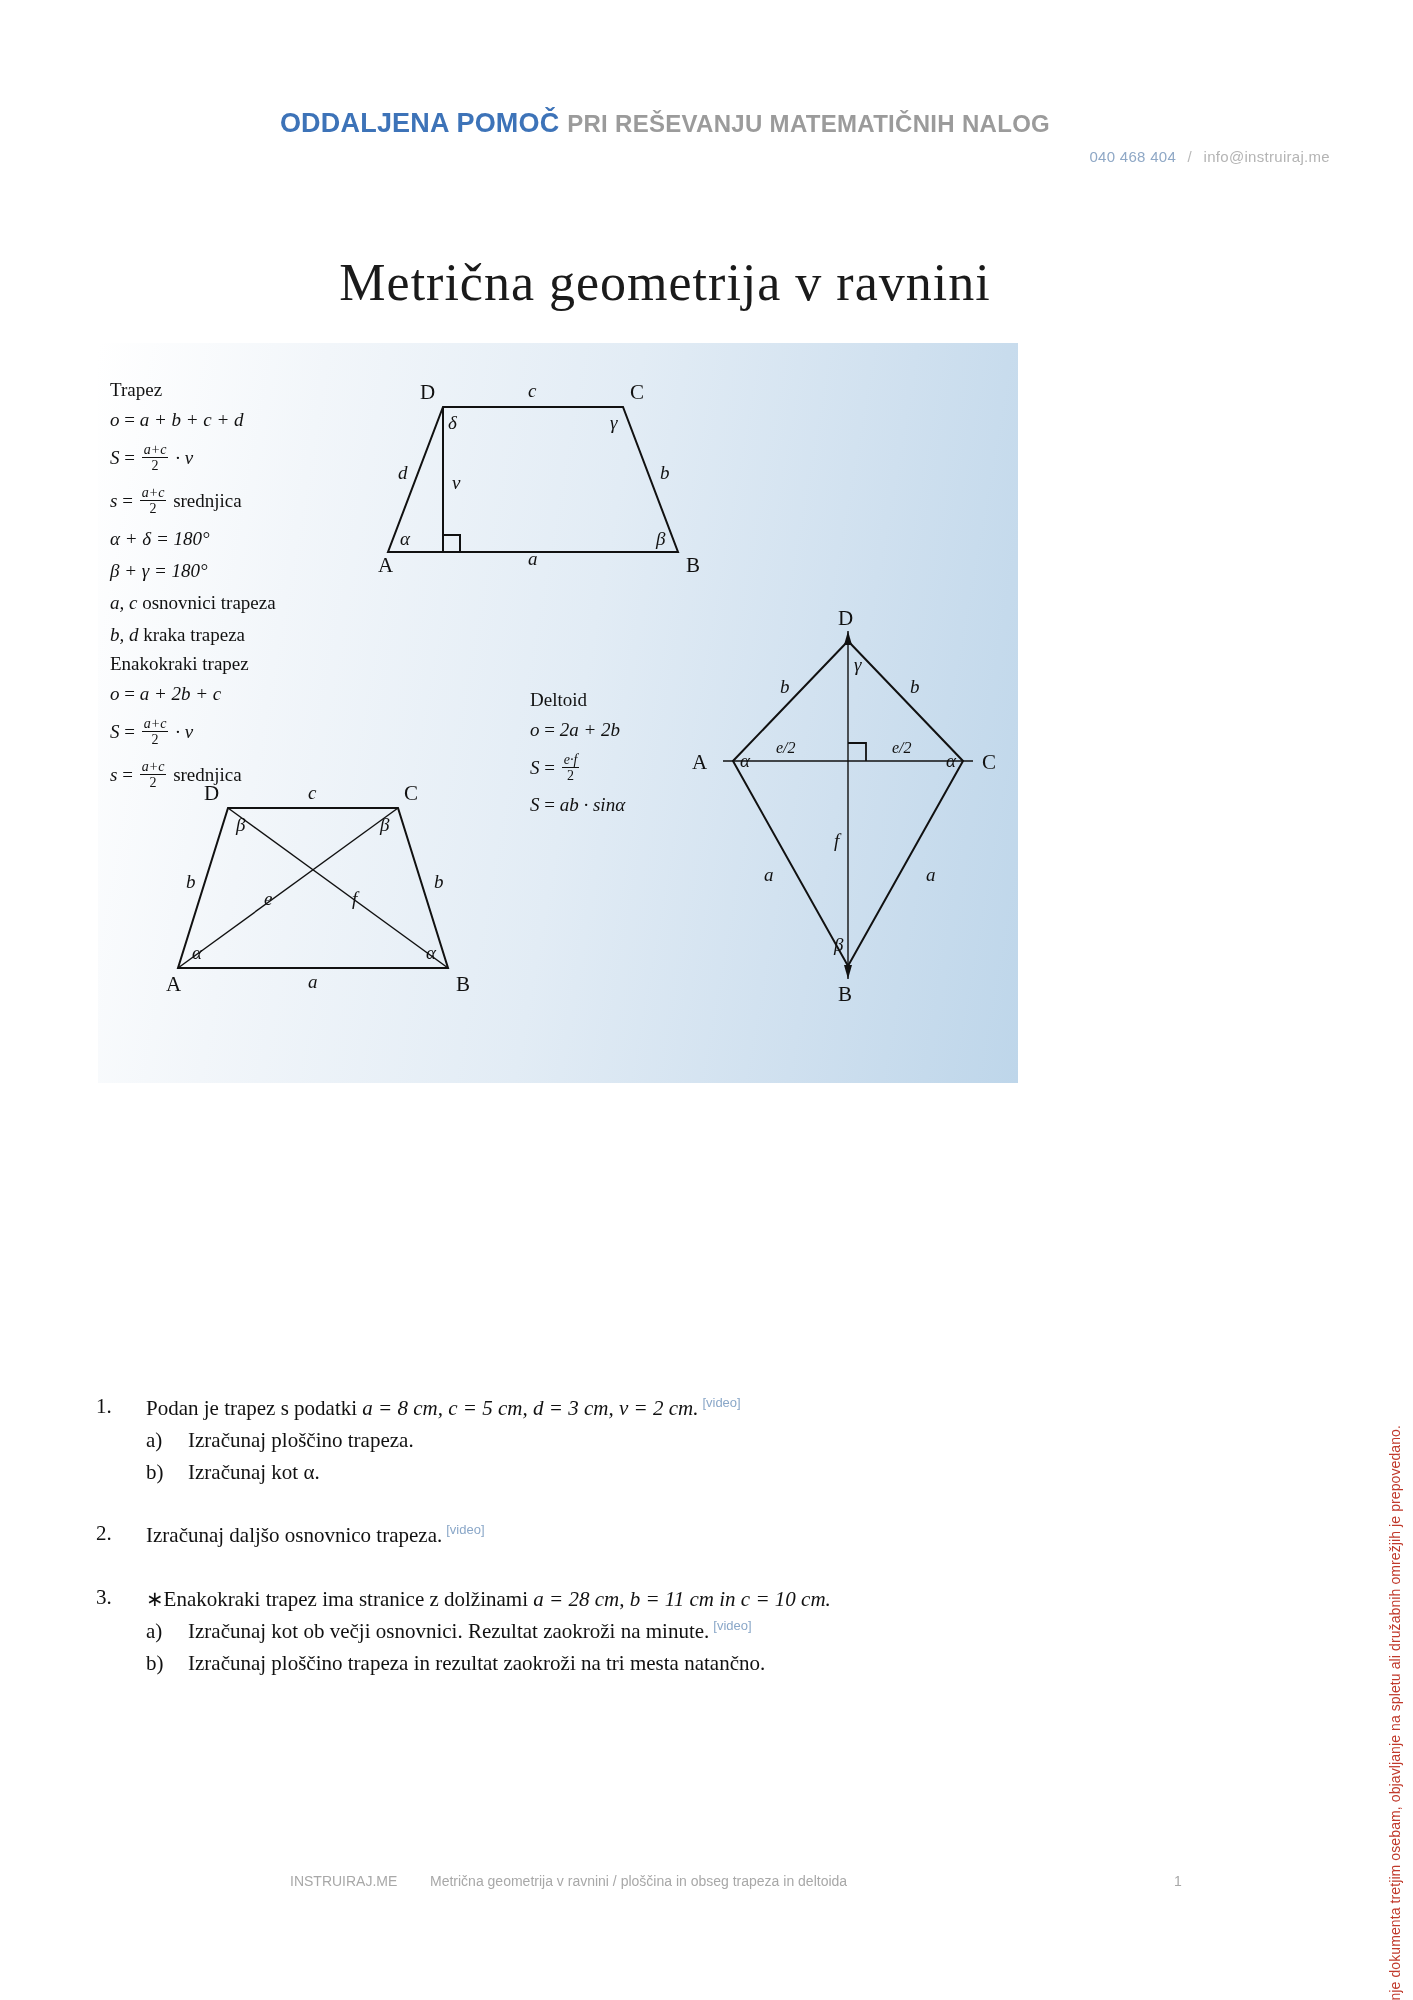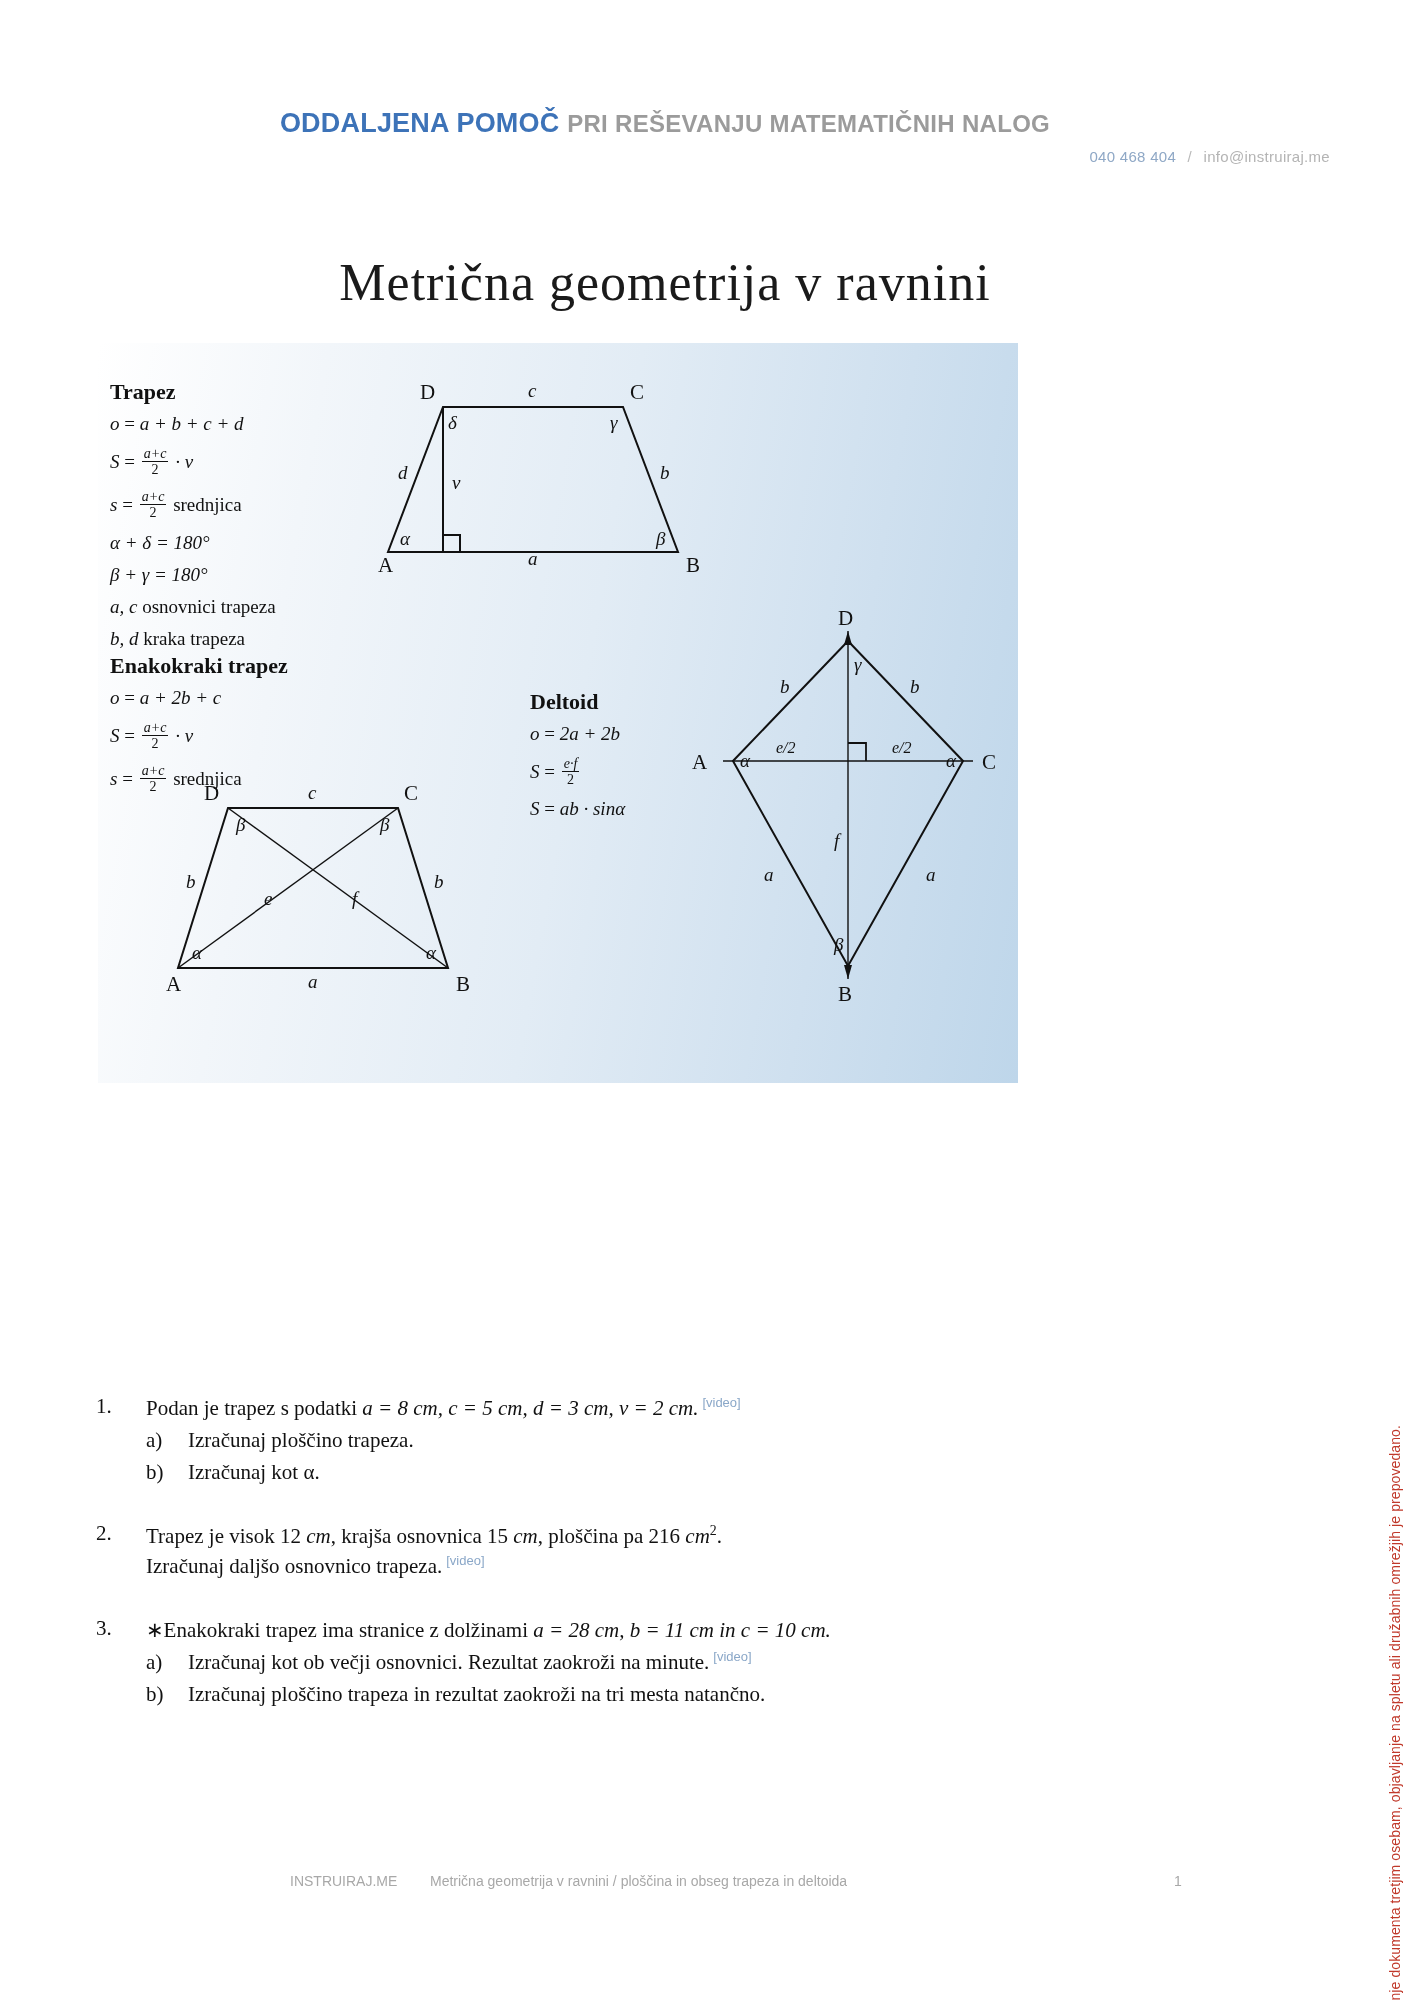--- a/index.html
+++ b/index.html
@@ -16,21 +16,21 @@
   .contact .sep{color:#b9b9b9;margin:0 7px;}
   .contact .mail{color:#b4b4b4;}
   
   .doc-title{position:absolute;top:253px;left:0;width:1330px;text-align:center;font-size:52px;letter-spacing:1px;color:#1a1a1a;}
   .doc-sub{position:absolute;top:340px;left:0;width:1330px;text-align:center;font-size:27px;color:#1a1a1a;}
   
   .panel{position:absolute;left:98px;top:343px;width:920px;height:740px;
     background:linear-gradient(100deg,#ffffff 0%,#f2f6fa 22%,#e2ecf5 52%,#cfe0ef 78%,#bed6ea 100%);}
   .panel-inner{position:absolute;inset:0;}
   .blk{position:absolute;}
-  .h-sec{font-weight:bold;font-size:22px;color:#111;margin-bottom:9px;}
+  .h-sec{font-weight:normal;font-size:19px;color:#111;margin-bottom:9px;}
   .f-row{font-size:19px;color:#111;line-height:1.0;margin-bottom:13px;white-space:nowrap;}
   i.v{font-style:italic;}
   .frac{display:inline-block;vertical-align:-0.42em;text-align:center;font-size:0.74em;line-height:1.04;margin:0 2px;}
   .frac .num{display:block;border-bottom:1px solid #111;padding:0 2px;}
   .frac .den{display:block;padding:0 2px;}
   .txt{font-style:normal;text-align:center;}
   svg{display:block;overflow:visible;}
   .lab{font-family:"Liberation Serif", serif;font-style:italic;font-size:19px;fill:#111;}
   .labu{font-family:"Liberation Serif", serif;font-style:normal;font-size:21px;fill:#111;}
   .labs{font-family:"Liberation Serif", serif;font-style:italic;font-size:16px;fill:#111;}
@@ -228,23 +228,20 @@
       </div>
     </div>
   </div>
 
   <div class="gap"></div>
 
   <div class="ex">
     <div class="ex-num">2.</div>
     <div class="ex-body">
       <div>
-        <span>Trapez je visok 12 </span><i class="v">cm</i><span>, krajša osnovnica 15 </span><i class="v">cm</i><span>, ploščina pa 216 </span><i class="v">cm</i><sup class="sq">2</sup><span>.</span>
-      </div>
-      <div>
         <span>Izračunaj daljšo osnovnico trapeza.</span><span class="video">[video]</span>
       </div>
     </div>
   </div>
 
   <div class="gap"></div>
 
   <div class="ex">
     <div class="ex-num">3.</div>
     <div class="ex-body">

